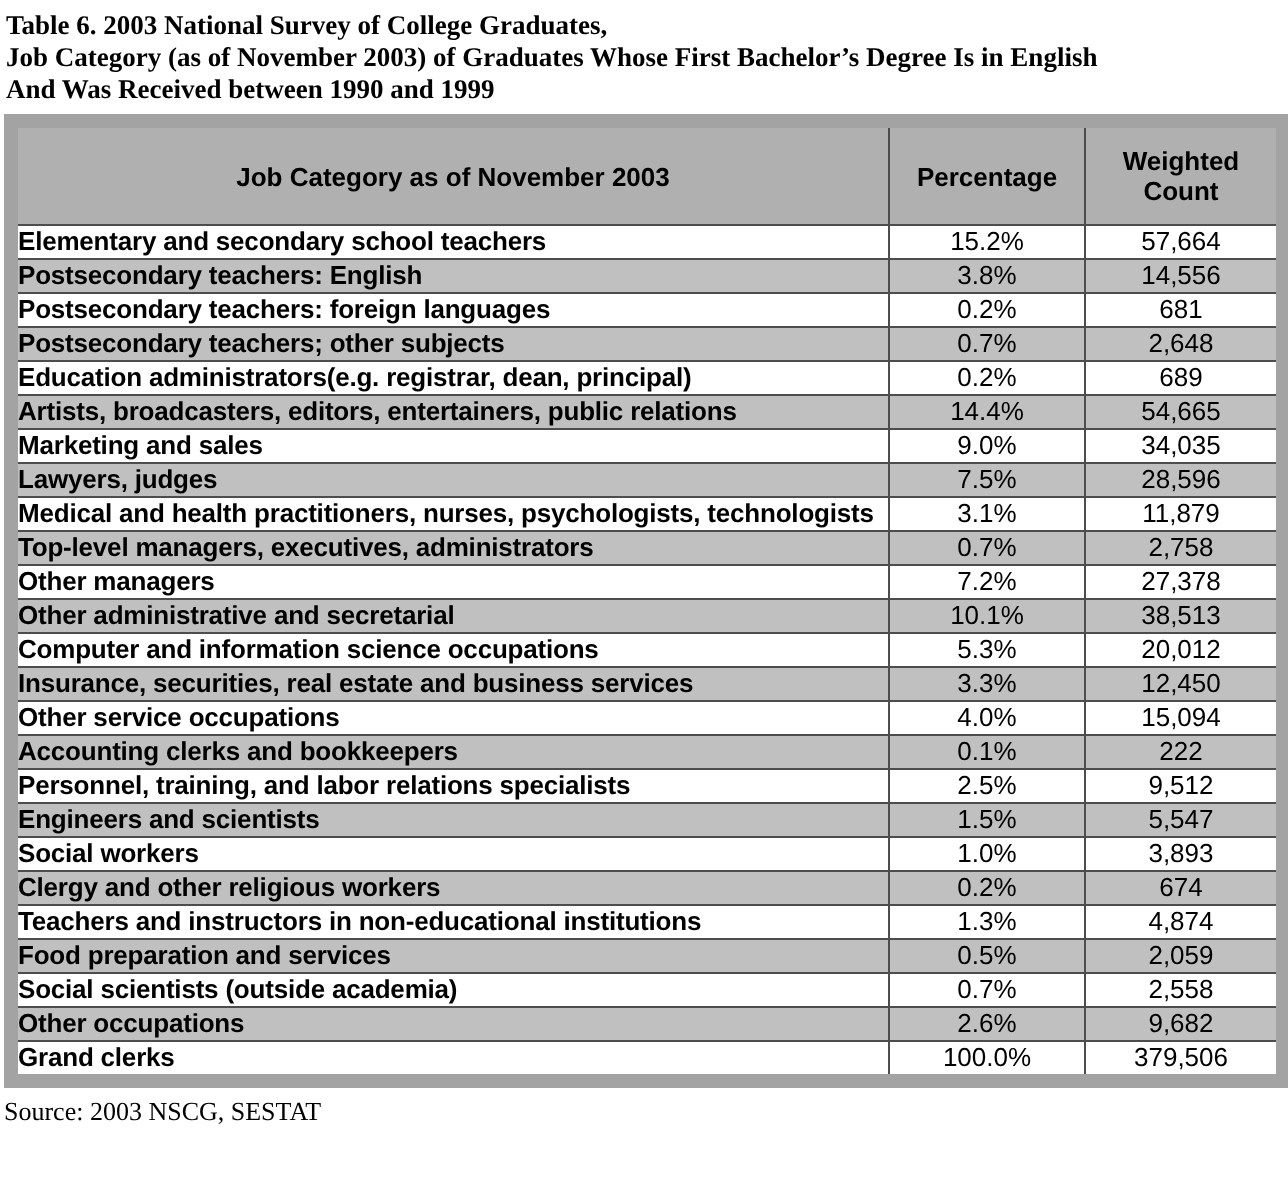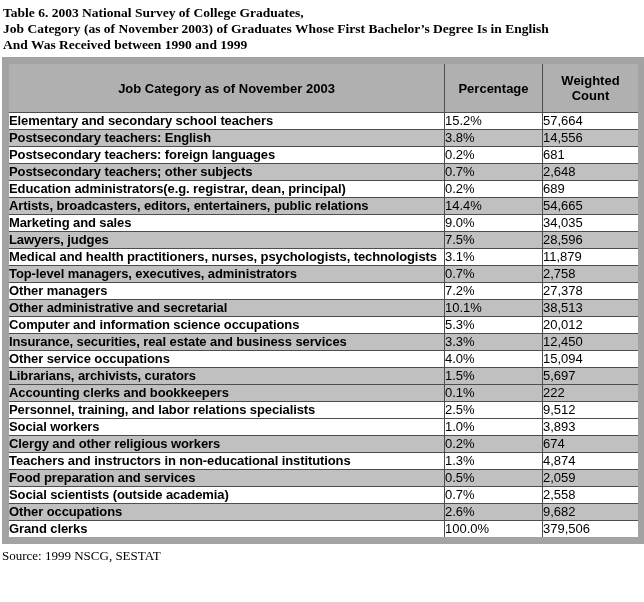--- a/index.html
+++ b/index.html
@@ -60,21 +60,21 @@
     background: #ffffff;
     white-space: nowrap;
   }
   td.cat {
     text-align: left;
     padding-left: 8px;
     letter-spacing: -0.1px;
     font-weight: bold;
   }
   td.num {
-    text-align: left;
+    text-align: center;
     padding-right: 7px;
   }
   tr.alt td {
     background: #c0c0c0;
   }
   .source {
     font-family: "Liberation Serif", serif;
     font-size: 13px;
     line-height: 15px;
     margin: 4px 0 0 2px;
@@ -169,34 +169,34 @@
           <td class="cat">Insurance, securities, real estate and business services</td>
           <td class="num">3.3%</td>
           <td class="num">12,450</td>
         </tr>
         <tr>
           <td class="cat">Other service occupations</td>
           <td class="num">4.0%</td>
           <td class="num">15,094</td>
         </tr>
         <tr class="alt">
-          <td class="cat">Librarians, archivists, curators</td>
-          <td class="num">1.5%</td>
-          <td class="num">5,697</td>
-        </tr>
-        <tr class="alt">
           <td class="cat">Accounting clerks and bookkeepers</td>
           <td class="num">0.1%</td>
           <td class="num">222</td>
         </tr>
         <tr>
           <td class="cat">Personnel, training, and labor relations specialists</td>
           <td class="num">2.5%</td>
           <td class="num">9,512</td>
         </tr>
+        <tr class="alt">
+          <td class="cat">Engineers and scientists</td>
+          <td class="num">1.5%</td>
+          <td class="num">5,547</td>
+        </tr>
         <tr>
           <td class="cat">Social workers</td>
           <td class="num">1.0%</td>
           <td class="num">3,893</td>
         </tr>
         <tr class="alt">
           <td class="cat">Clergy and other religious workers</td>
           <td class="num">0.2%</td>
           <td class="num">674</td>
         </tr>
@@ -221,15 +221,15 @@
           <td class="num">9,682</td>
         </tr>
         <tr>
           <td class="cat">Grand clerks</td>
           <td class="num">100.0%</td>
           <td class="num">379,506</td>
         </tr>
       </tbody>
   </table>
 
-  <div class="source">Source: 1999 NSCG, SESTAT</div>
+  <div class="source">Source: 2003 NSCG, SESTAT</div>
 
 </div>
 
 </body></html>

